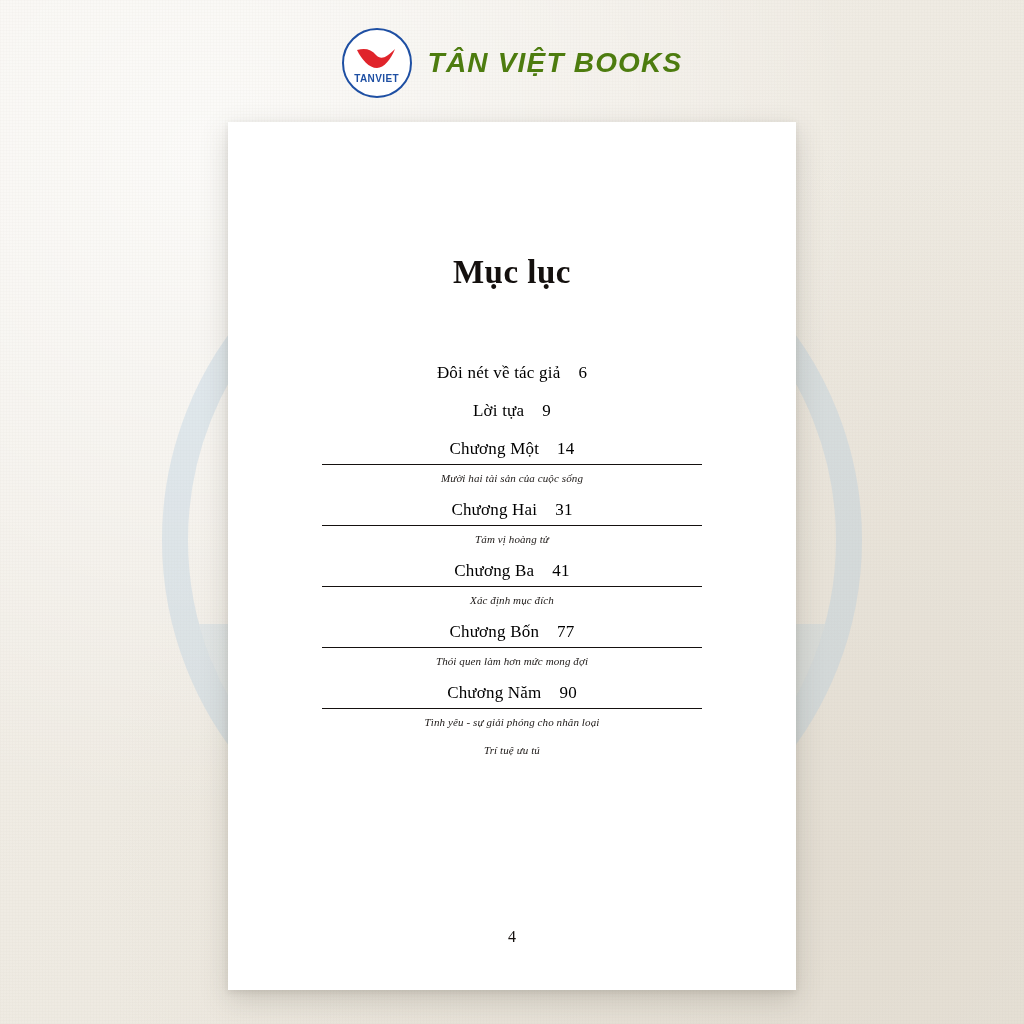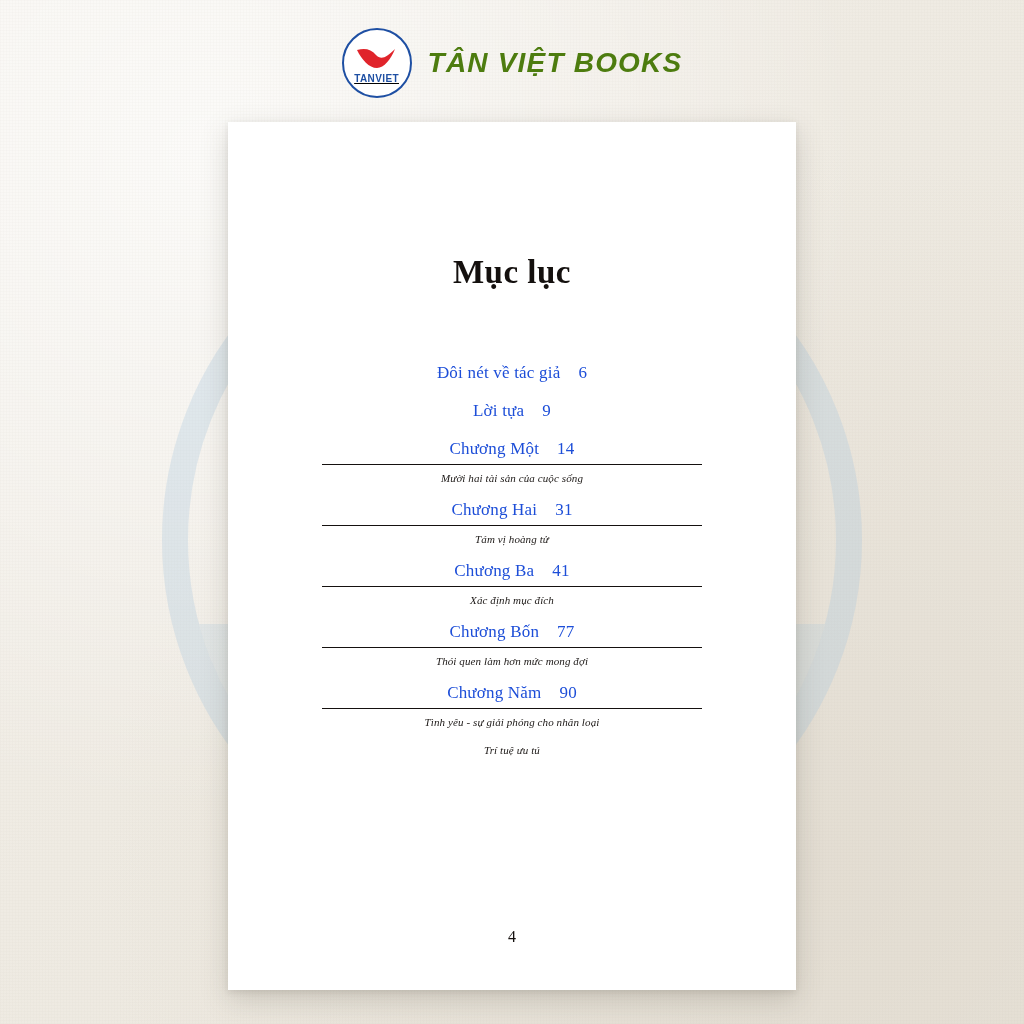--- a/index.html
+++ b/index.html
@@ -83,21 +83,20 @@
     height: 70px;
     border-radius: 50%;
     background: #ffffff;
     border: 2px solid #1e4fa3;
     display: flex;
     flex-direction: column;
     align-items: center;
     justify-content: center;
     box-sizing: border-box;
     position: relative;
-    text-decoration: underline;
   }
   .logo-mark .v-mark {
     width: 44px;
     height: 26px;
     margin-top: 4px;
   }
   .logo-mark .logo-word {
     font-family: "Liberation Sans", sans-serif;
     font-size: 10px;
     font-weight: 700;
@@ -144,21 +143,21 @@
     margin-top: 72px;
   }
 
   .toc-entry {
     text-align: center;
     margin-bottom: 6px;
   }
   .entry-head {
     display: inline-block;
     font-size: 17px;
-    color: #1d4ed8;
+    color: #000000;
     letter-spacing: .2px;
     white-space: nowrap;
   }
   .entry-head .page-no {
     margin-left: 18px;
   }
   .toc-entry.ruled .entry-head {
     display: block;
     border-bottom: 1.4px solid #15110f;
     padding-bottom: 5px;

